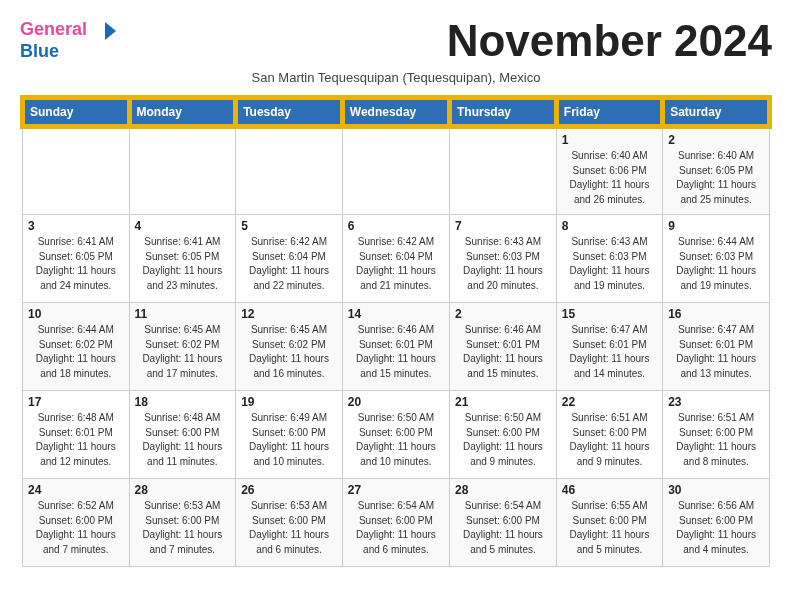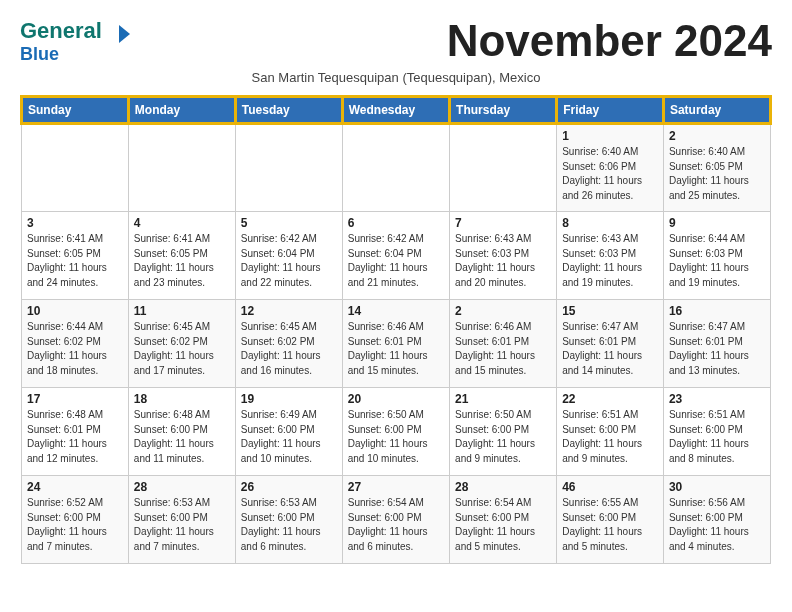--- a/index.html
+++ b/index.html
@@ -16,23 +16,23 @@
       justify-content: space-between;
       margin-bottom: 4px;
     }
     .logo {
       display: flex;
       flex-direction: column;
       align-items: flex-start;
       margin-top: 4px;
     }
     .logo-general {
-      font-size: 22px;
-      font-weight: bold;
-      color: #0f766e;
+      font-size: 18px;
+      font-weight: bold;
+      color: #ec4899;
       line-height: 1;
     }
     .logo-blue {
       font-size: 18px;
       font-weight: bold;
       color: #1a6bb5;
       line-height: 1;
       margin-top: 20px;
     }
     .logo-top-row {
@@ -57,21 +57,21 @@
       border-collapse: collapse;
       font-size: 10.5px;
     }
     .calendar thead tr th {
       background: #2e6eb5;
       color: #fff;
       text-align: left;
       padding: 5px 5px;
       font-size: 12px;
       font-weight: bold;
-      border: 3px solid #eab308;
+      border: 5px solid #eab308;
     }
     .calendar tbody tr td {
       border: 1px solid #ccc;
       vertical-align: top;
       padding: 4px 5px;
       width: 108px;
       min-height: 80px;
       height: 88px;
       background: #fff;
     }
@@ -85,20 +85,21 @@
       font-weight: bold;
       font-size: 12px;
       color: #222;
       display: block;
       margin-bottom: 2px;
     }
     .day-info {
       font-size: 10px;
       color: #333;
       line-height: 1.45;
+      text-align: center;
     }
     .empty-cell {
       background: #fff !important;
     }
   </style>
 </head>
 <body>
 
 <div class="header-row">
   <div class="logo">

